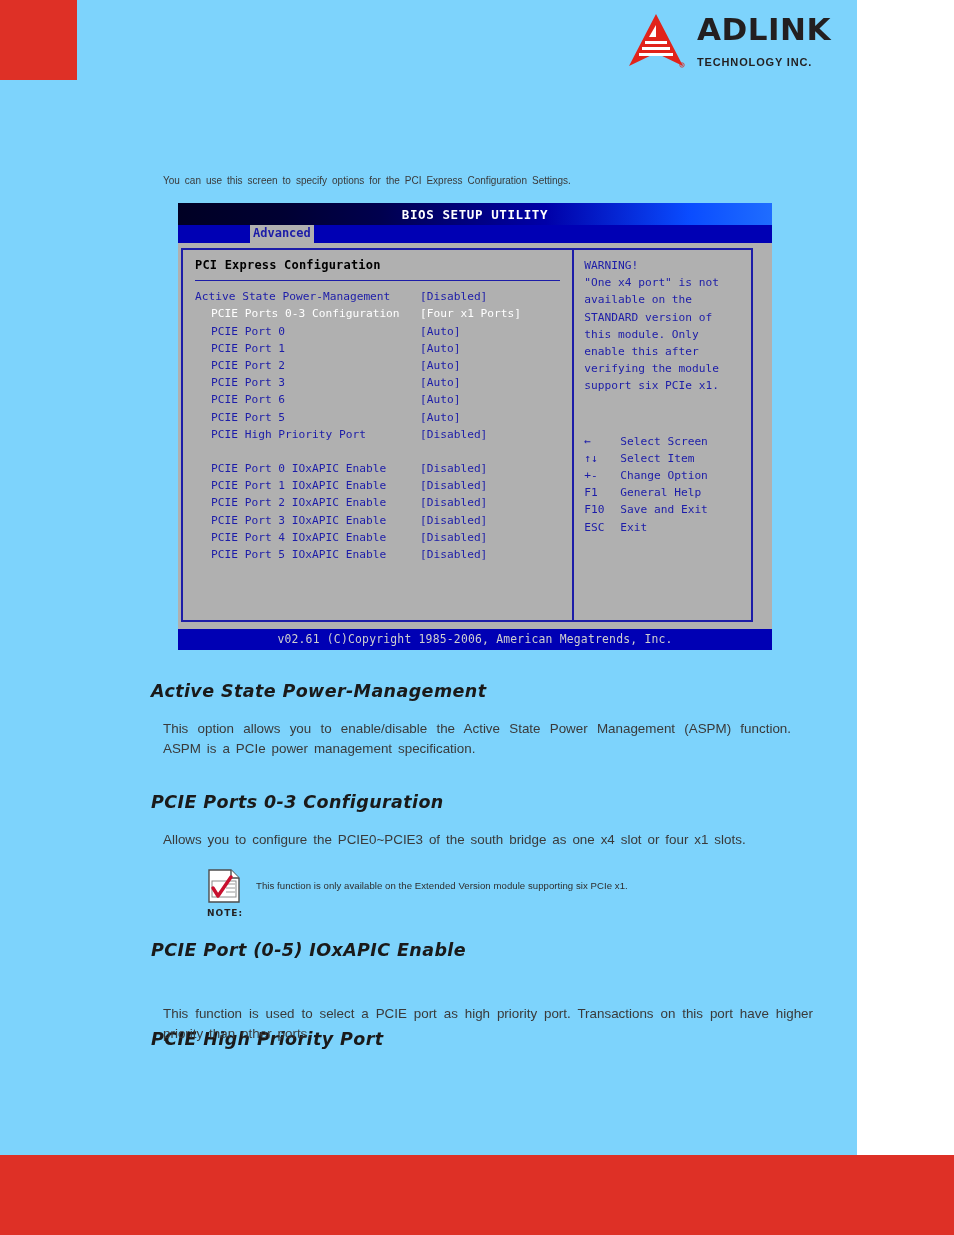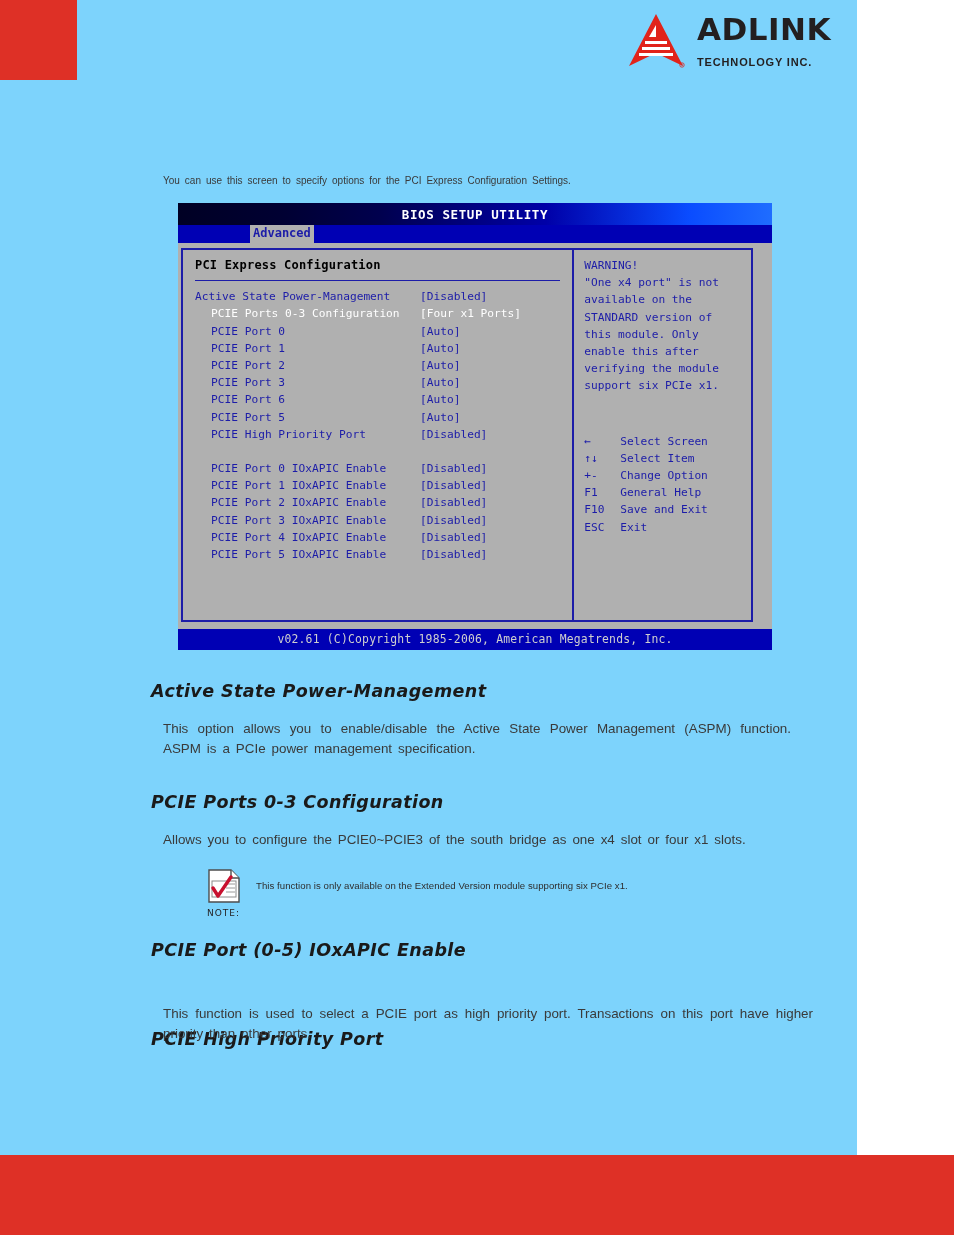--- a/index.html
+++ b/index.html
@@ -115,21 +115,21 @@
     position: absolute; left: 163px;
     font-size: 13.4px; color: #3a3a3a; line-height: 20px;
     word-spacing: 2.2px; text-align: justify;
   }
 
   
   .note { position: absolute; left: 207px; top: 869px; display: flex; align-items: flex-start; }
   .note-icon { width: 42px; }
   .note-label {
     font-family: "DejaVu Sans", sans-serif;
-    font-size: 9px; font-weight: normal; letter-spacing: 1px;
+    font-size: 9px; font-weight: bold; letter-spacing: 1px;
     color: #231f20; margin-top: 1px;
   }
   .note-text {
     margin-left: 7px; margin-top: 11px;
     font-size: 9.6px; color: #2e2e2e; letter-spacing: 0.05px;
   }
 
   
   .footer-bar {
     position: absolute; left: 0; bottom: 0;

